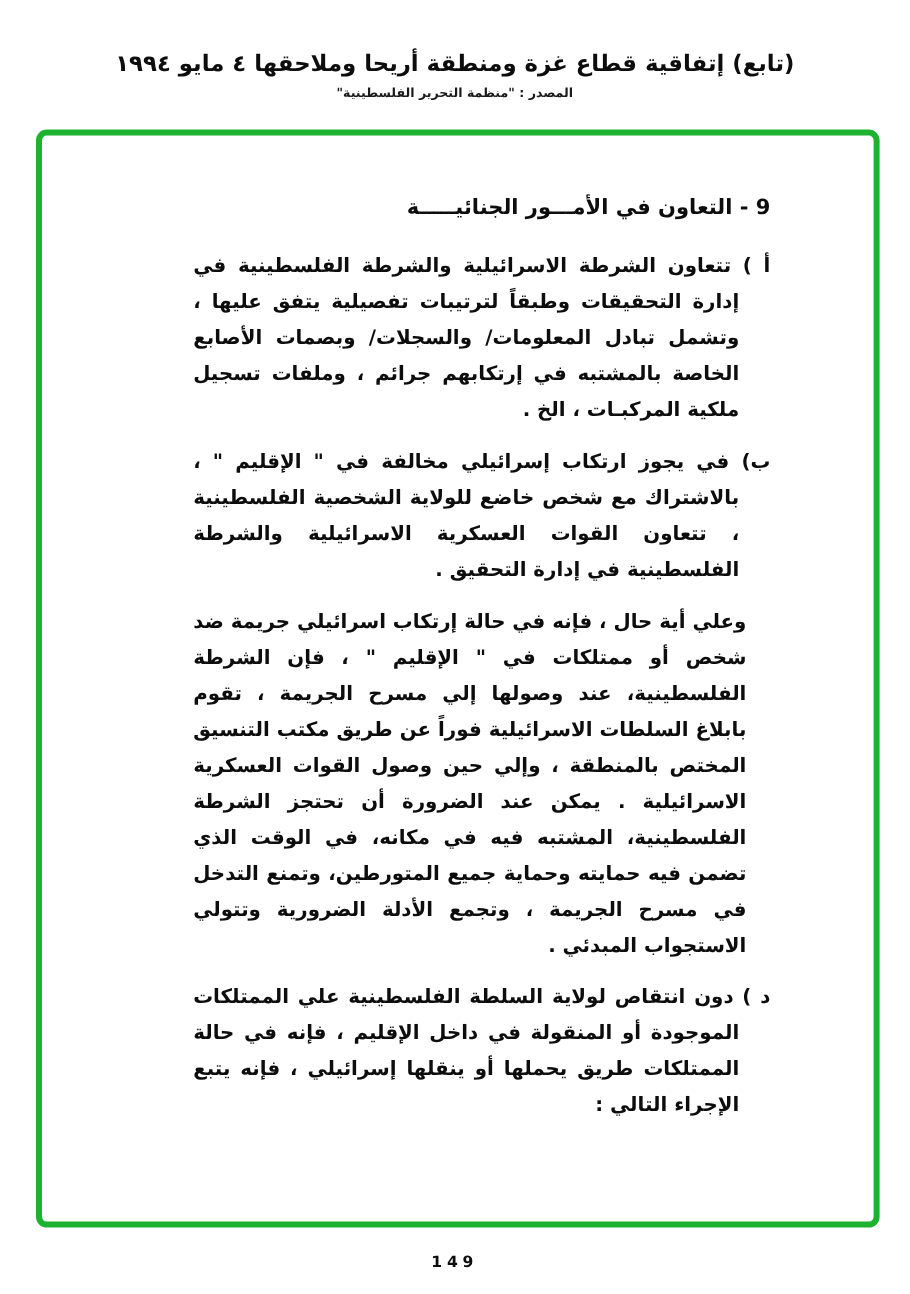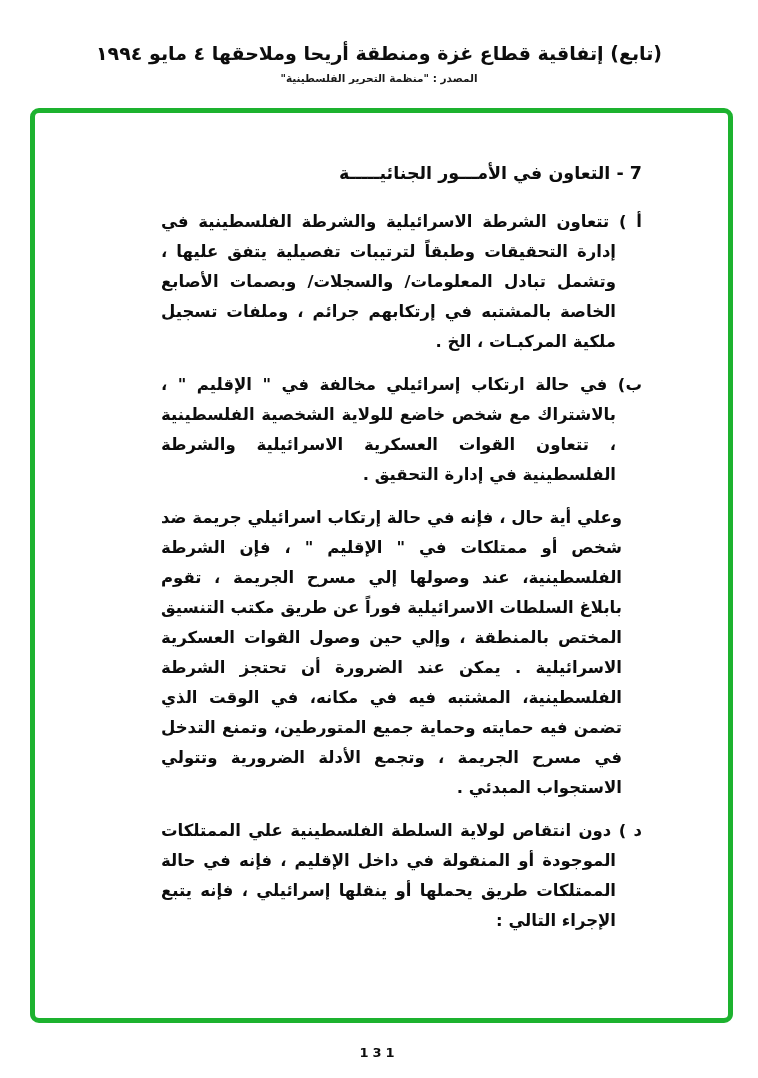--- a/index.html
+++ b/index.html
@@ -77,36 +77,36 @@
 </style>
 </head>
 <body>
 
 <header class="doc-header">
   <div class="doc-title">(تابع) إتفاقية قطاع غزة ومنطقة أريحا وملاحقها ٤ مايو ١٩٩٤</div>
   <div class="doc-source">المصدر :  "منظمة التحرير الفلسطينية"</div>
 </header>
 
 <main class="content-frame" style="border-color: rgb(29, 178, 47);">
-  <h2 class="section-heading">7 - التعاون في الأمـــور الجنائيـــــة</h2>
+  <h2 class="section-heading">9 - التعاون في الأمـــور الجنائيـــــة</h2>
 
   <p class="para lettered">
     <span class="marker">أ ) </span>
     <span>تتعاون الشرطة الاسرائيلية والشرطة الفلسطينية في إدارة التحقيقات وطبقاً لترتيبات تفصيلية يتفق عليها ، وتشمل تبادل المعلومات/ والسجلات/ وبصمات الأصابع الخاصة بالمشتبه في إرتكابهم جرائم ، وملفات تسجيل ملكية المركبـات ، الخ .</span>
   </p>
 
   <p class="para lettered">
     <span class="marker">ب) </span>
-    <span>في حالة ارتكاب إسرائيلي مخالفة في " الإقليم " ، بالاشتراك مع شخص خاضع للولاية الشخصية الفلسطينية ،  تتعاون القوات العسكرية الاسرائيلية والشرطة الفلسطينية في إدارة التحقيق .</span>
+    <span>في يجوز ارتكاب إسرائيلي مخالفة في " الإقليم " ، بالاشتراك مع شخص خاضع للولاية الشخصية الفلسطينية ،  تتعاون القوات العسكرية الاسرائيلية والشرطة الفلسطينية في إدارة التحقيق .</span>
   </p>
 
 
   <p class="para unlettered">
     <span>وعلي أية حال ،  فإنه في حالة إرتكاب اسرائيلي جريمة ضد شخص أو ممتلكات في " الإقليم " ، فإن الشرطة الفلسطينية، عند وصولها إلي مسرح الجريمة ، تقوم بابلاغ السلطات الاسرائيلية فوراً عن طريق مكتب التنسيق المختص بالمنطقة ، وإلي حين وصول القوات العسكرية الاسرائيلية . يمكن عند الضرورة أن تحتجز الشرطة الفلسطينية، المشتبه فيه في مكانه، في الوقت الذي تضمن فيه حمايته وحماية جميع المتورطين، وتمنع التدخل في مسرح الجريمة ، وتجمع الأدلة الضرورية وتتولي الاستجواب المبدئي .</span>
   </p>
 
   <p class="para lettered">
     <span class="marker">د ) </span>
     <span>دون انتقاص لولاية السلطة الفلسطينية علي الممتلكات الموجودة أو المنقولة في داخل الإقليم ،  فإنه في حالة الممتلكات طريق يحملها أو ينقلها إسرائيلي ،  فإنه يتبع الإجراء التالي :</span>
   </p>
 </main>
 
-<footer class="page-number">131</footer>
+<footer class="page-number">149</footer>
 
 </body></html>

